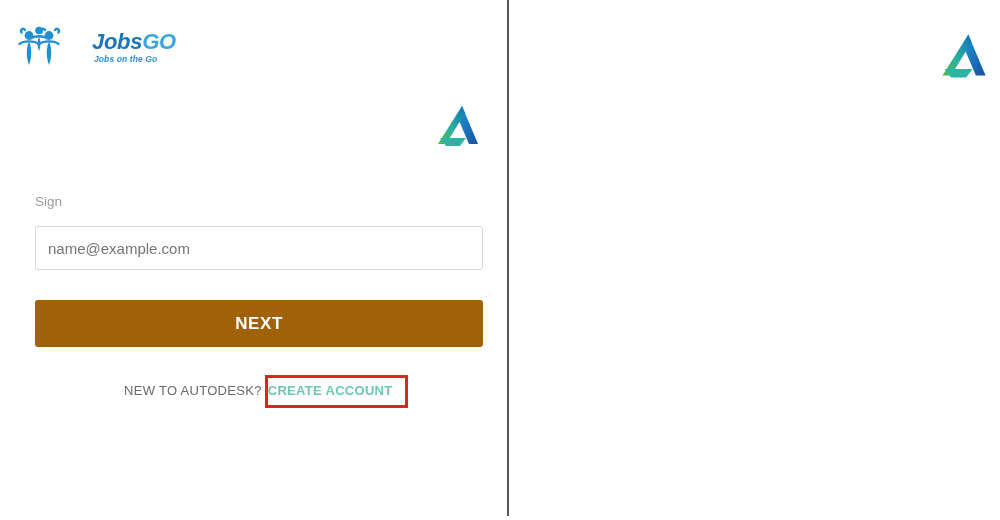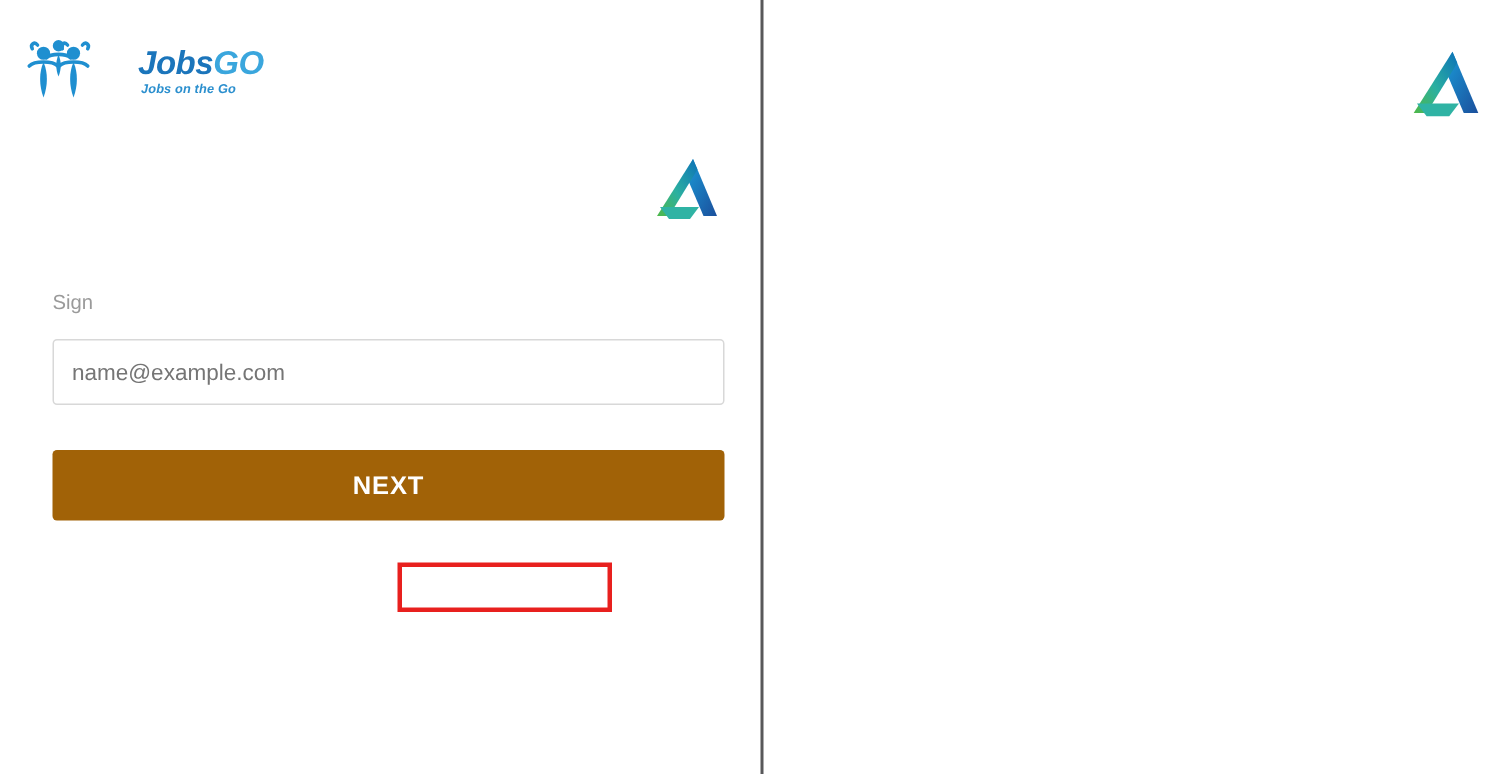--- a/index.html
+++ b/index.html
@@ -212,20 +212,24 @@
         <polygon points="8,38 34,38 28,46 14,46" fill="#2fb3a4"></polygon>
       </svg>
     </span>
 
 
     <div class="field-label l-email-label">Sign</div>
     <input class="ctrl l-email-input" type="text" style="font-family: &quot;Liberation Sans&quot;, sans-serif; color: rgb(86, 86, 86);" placeholder="name@example.com">
 
     <button class="btn-next l-next">NEXT</button>
 
+    <div class="footer-line l-footer">
+      <span>NEW TO AUTODESK?</span>
+      <a class="link-teal">CREATE ACCOUNT</a>
+    </div>
     <div class="highlight-box"></div>
   </div>
 
   <div class="panel panel-right">
 
     <span class="adsk-right">
       <svg class="adsk" width="56" height="56" viewBox="0 0 52 52" xmlns="http://www.w3.org/2000/svg">
         <defs>
           <linearGradient id="adskGradA2" x1="0" y1="1" x2="1" y2="0">
             <stop offset="0%" stop-color="#4fb848"></stop>

